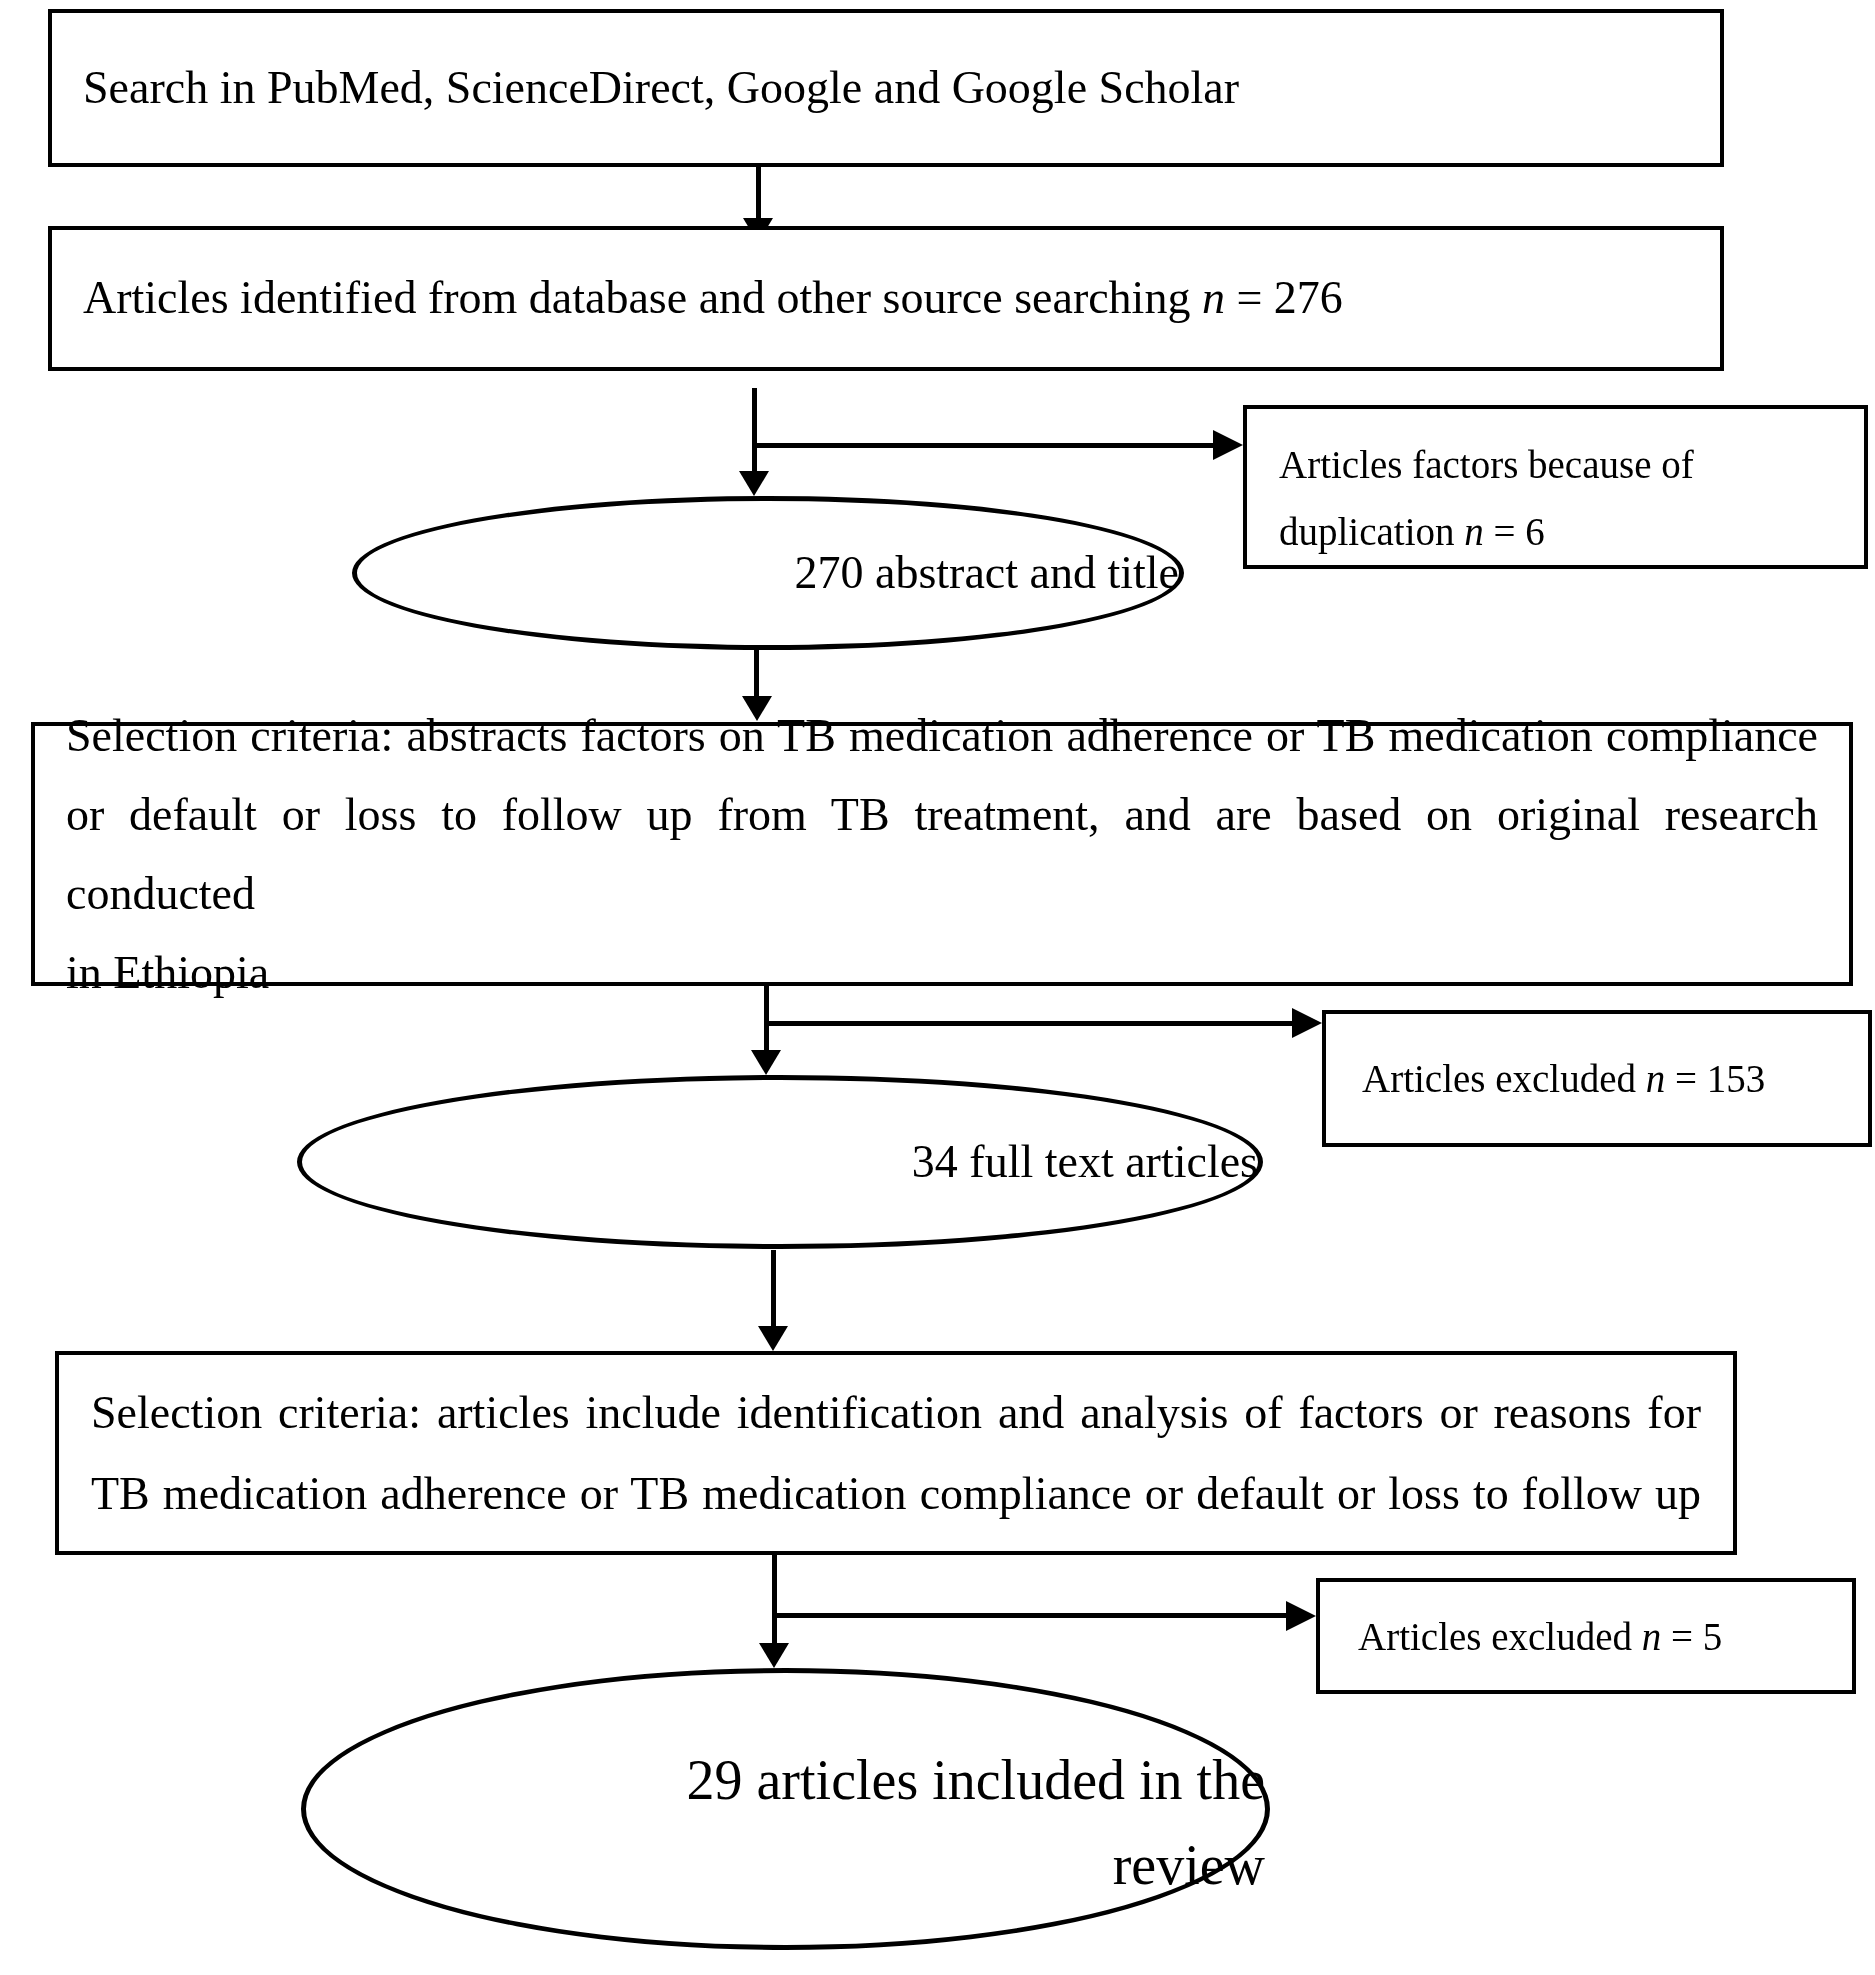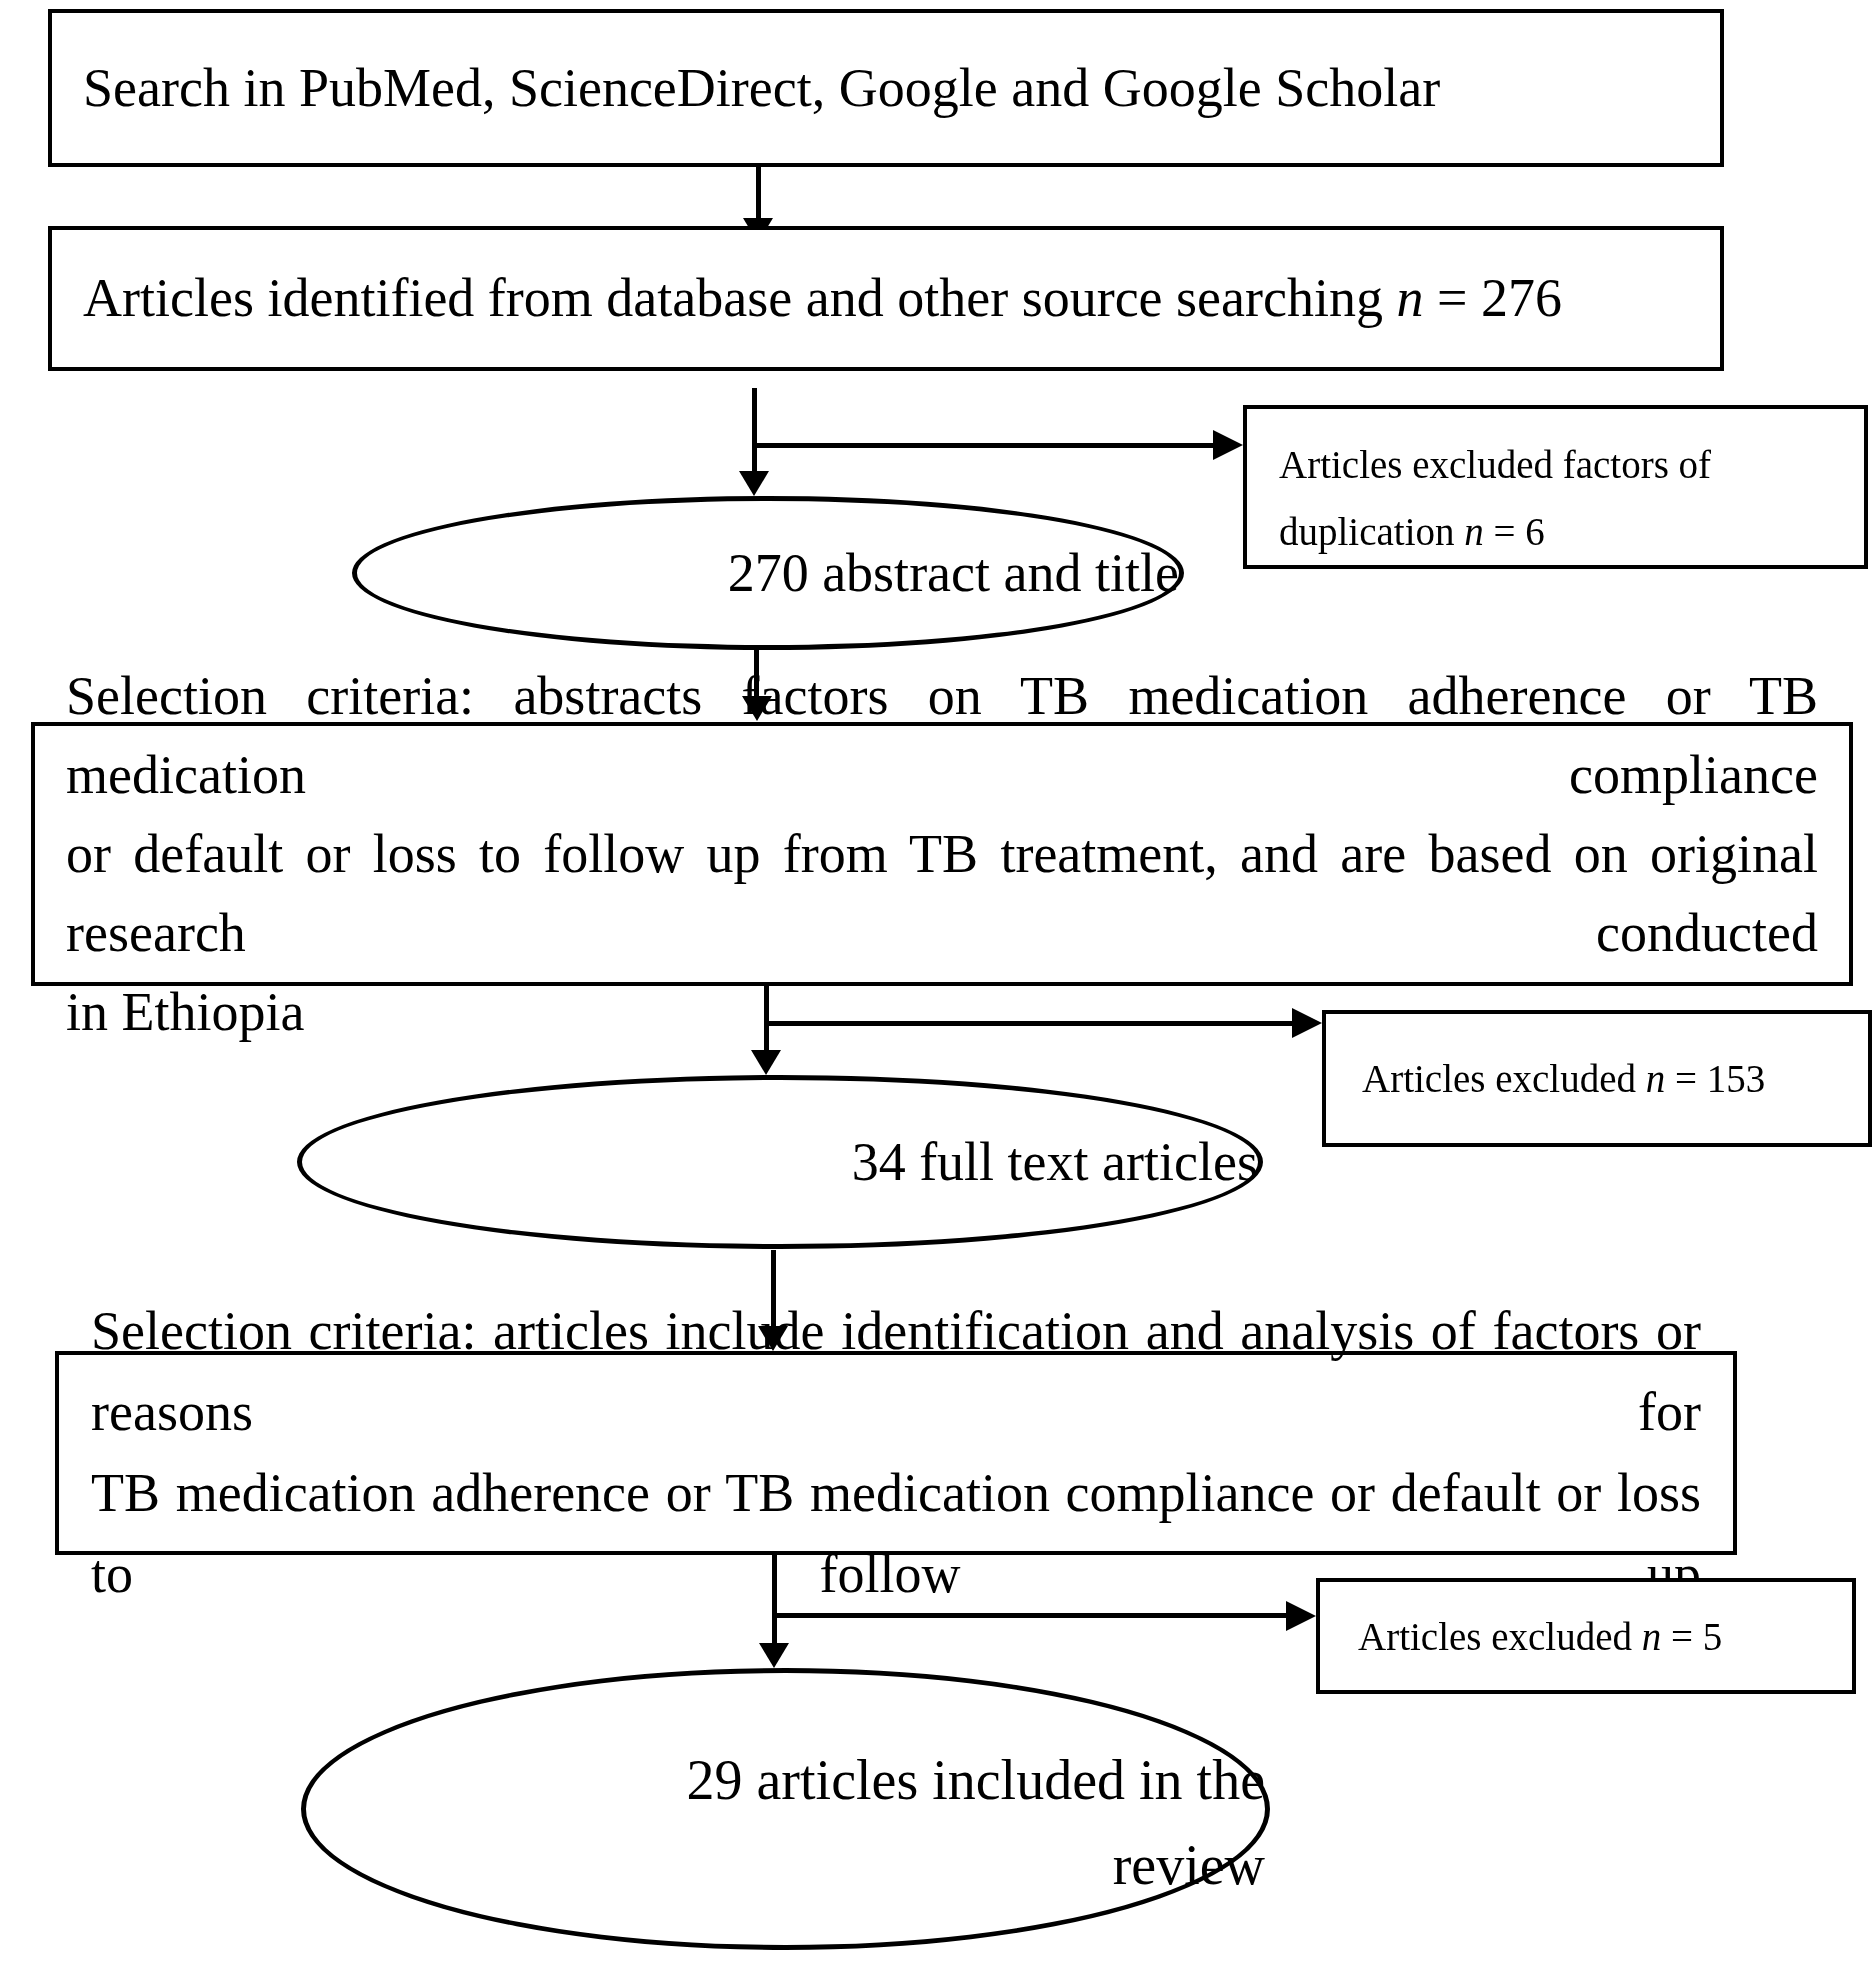--- a/index.html
+++ b/index.html
@@ -26,21 +26,21 @@
     position: absolute;
     border: 5.6px solid var(--stroke);
     border-radius: 50%;
     background: var(--bg);
     display: flex;
     flex-direction: column;
     justify-content: center;
     align-items: flex-end;
     text-align: center;
   }
-  .txt-main { font-size: 54px; line-height: 1.35; }
+  .txt-main { font-size: 46px; line-height: 1.35; }
   .txt-side { font-size: 39px; line-height: 67px; }
   .nvar { font-style: italic; }
 
   .jline { text-align: justify; text-align-last: justify; }
   .lline { text-align: center; text-align-last: left; }
 
   .vline { position: absolute; width: 4.5px; background: var(--stroke); }
   .hline { position: absolute; height: 5px; background: var(--stroke); }
   .head-down {
     position: absolute; width: 0; height: 0;
@@ -85,21 +85,21 @@
   <div class="box" id="box-identified">
     <div class="txt-main"><span>Articles identified from database and other source searching </span><span class="nvar">n</span><span> = 276</span></div>
   </div>
 
   <div class="vline" style="left:752px; top:388px; height:83px;"></div>
   <div class="head-down" style="left:739px; top:471px;"></div>
   <div class="hline" style="left:752px; top:443px; width:461px;"></div>
   <div class="head-right" style="left:1213px; top:430px;"></div>
 
   <div class="box" id="box-dup">
-    <div class="txt-side">Articles excluded factors of</div>
+    <div class="txt-side">Articles factors because of</div>
     <div class="txt-side"><span>duplication </span><span class="nvar">n</span><span> = 6</span></div>
   </div>
 
   <div class="ellipse" id="ellipse-abstract">
     <div class="txt-main">270 abstract and title</div>
   </div>
 
   <div class="vline" style="left:754px; top:650px; height:47px;"></div>
   <div class="head-down" style="left:742px; top:696px;"></div>
 

